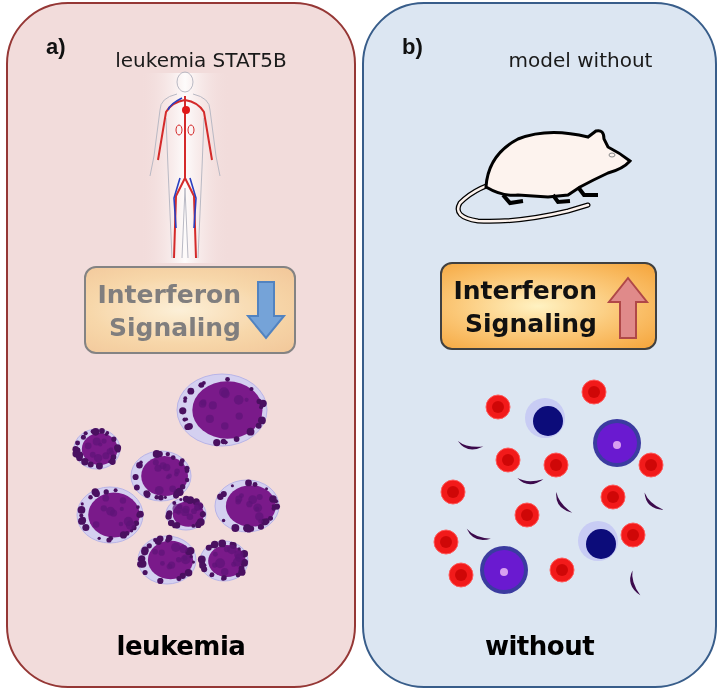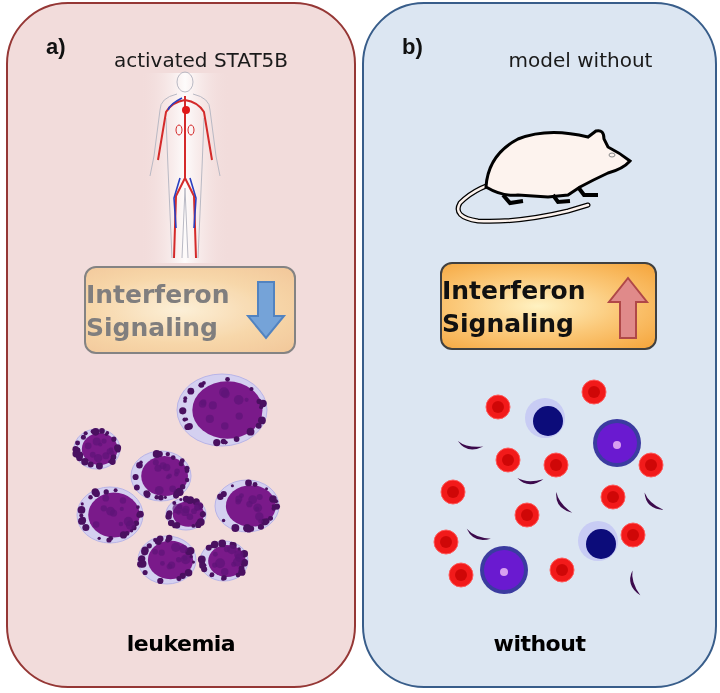--- a/index.html
+++ b/index.html
@@ -2,37 +2,37 @@
 <html><head>
 <meta charset="utf-8">
 <style>
   html, body { margin: 0; padding: 0; background: #ffffff; }
   body { width: 720px; height: 693px; position: relative; overflow: hidden; font-family: "Liberation Sans", "DejaVu Sans", sans-serif; }
   .panel { position: absolute; top: 2px; height: 686px; border-radius: 62px; box-sizing: border-box; }
   .panel-a { left: 6px; width: 350px; background: #f2dcdb; border: 2.5px solid #953735; }
   .panel-b { left: 362px; width: 355px; background: #dce6f2; border: 2.5px solid #385d8a; }
   .plabel { position: absolute; font-weight: bold; font-size: 22px; color: #111; }
   .caption { position: absolute; text-align: center; font-size: 20px; color: #1a1a1a; line-height: 26px; font-family: "DejaVu Sans", sans-serif; }
-  .outcome { position: absolute; width: 100%; text-align: center; top: 627px; font-weight: bold; font-size: 22px; color: #000; font-family: "DejaVu Sans", sans-serif; letter-spacing: -0.5px; }
+  .outcome { position: absolute; width: 100%; text-align: center; top: 627px; font-weight: bold; font-size: 26px; color: #000; font-family: "DejaVu Sans", sans-serif; letter-spacing: -0.5px; }
   .box { position: absolute; border-radius: 12px; box-sizing: border-box; }
   .box-a { left: 84px; top: 266px; width: 212px; height: 88px; border: 2.5px solid #7f7f7f;
            background: radial-gradient(ellipse at 45% 50%, #fdf1d8 0%, #f8d7a8 55%, #f3c796 100%); opacity: 0.95; }
   .box-b { left: 440px; top: 262px; width: 217px; height: 88px; border: 2.5px solid #404040;
            background: radial-gradient(ellipse at 45% 50%, #fff2c2 0%, #fbc878 50%, #f5a43a 100%); }
-  .boxtext { position: absolute; left: 0; width: 155px; text-align: left; font-weight: bold; font-size: 25px; line-height: 33px; top: 10px; font-family: "DejaVu Sans", sans-serif; }
+  .boxtext { position: absolute; left: 0; width: 155px; text-align: right; font-weight: bold; font-size: 25px; line-height: 33px; top: 10px; font-family: "DejaVu Sans", sans-serif; }
   .box-a .boxtext { color: #7a7a7a; }
   .box-b .boxtext { color: #111; }
   svg { position: absolute; overflow: visible; }
 </style>
 </head>
 <body>
 
 <div class="panel panel-a">
   <div class="plabel" style="left:38px; top:30px;">a)</div>
-  <div class="caption" style="left:0; width:100%; top:43px; padding-left:40px; box-sizing:border-box;">activated STAT5B</div>
+  <div class="caption" style="left:0; width:100%; top:43px; padding-left:40px; box-sizing:border-box;">leukemia STAT5B</div>
   <div class="outcome">leukemia</div>
 </div>
 
 <div class="panel panel-b">
   <div class="plabel" style="left:38px; top:30px;">b)</div>
   <div class="caption" style="left:0; width:100%; top:43px; padding-left:10px; box-sizing:border-box;margin-left:36px;">
     <div>model without</div>
   </div>
   <div class="outcome">without</div>
 </div>

